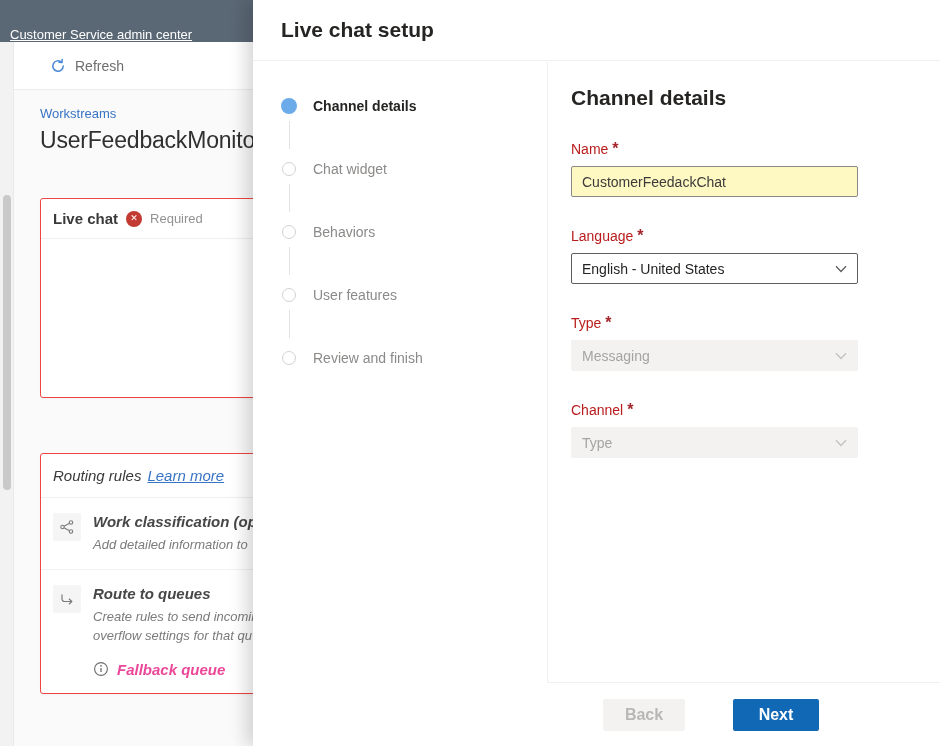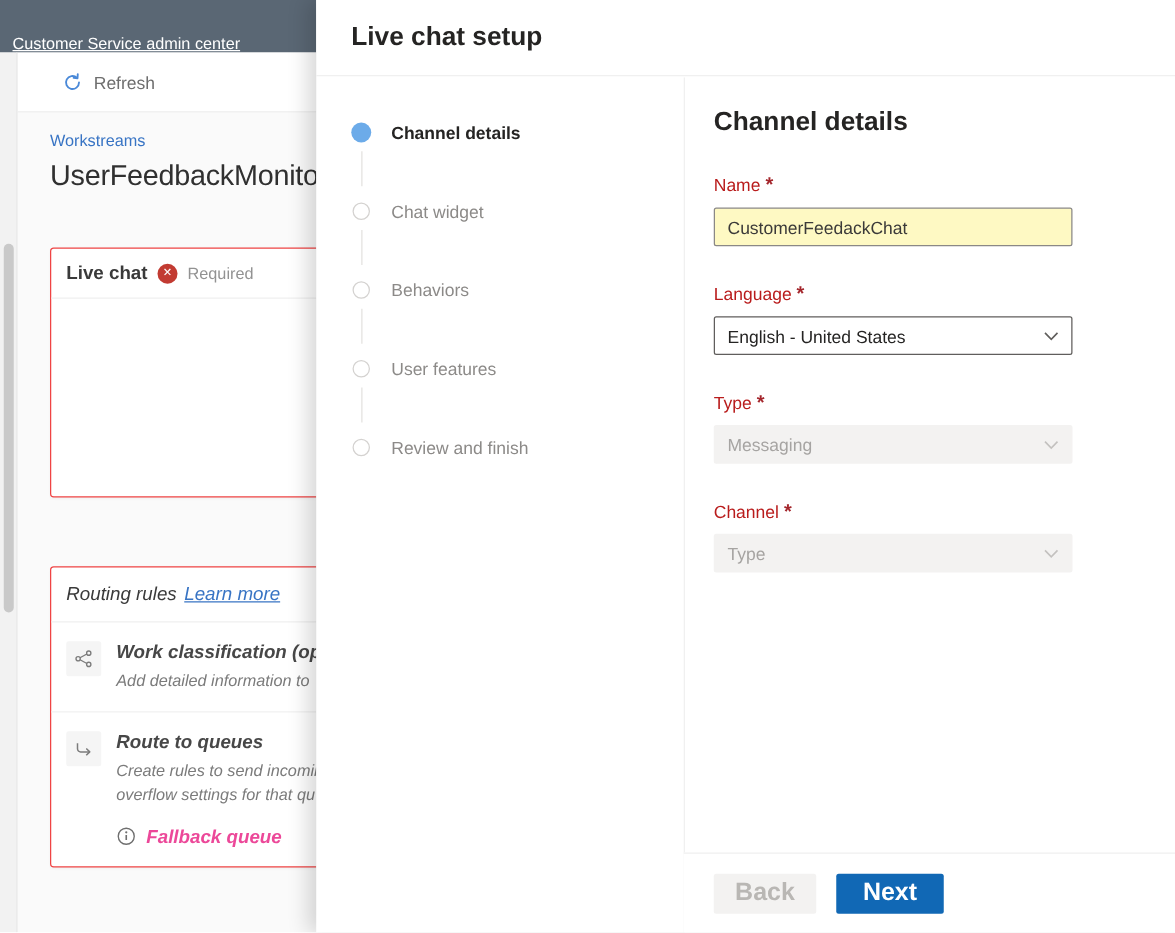--- a/index.html
+++ b/index.html
@@ -71,22 +71,22 @@
     padding:0 10px; font-size:14px; color:#3b3a39; background:#fef9c3; font-family:"Liberation Sans", sans-serif; outline:none; }
   .select { margin-top:8px; width:100%; height:31px; border:1px solid #605e5c; border-radius:2px;
     background:#fff; display:flex; align-items:center; justify-content:space-between;
     padding:0 10px; font-size:14px; color:#252423; cursor:pointer; }
   .select .chevron-down-icon { color:#605e5c; display:flex; }
   .select.disabled { background:#f3f2f1; border-color:#f3f2f1; color:#a6a4a2; cursor:default; }
   .select.disabled .chevron-down-icon { color:#c3c1bf; }
 
   .panel-footer { position:absolute; left:294px; right:0; bottom:0; height:64px; border-top:1px solid #f0f0f0;
     display:flex; align-items:center; gap:16px; padding-left:24px; background:#fff; }
-  .btn { height:32px; border:none; border-radius:2px; font-size:20px; font-weight:600;
-    font-family:"Liberation Sans", sans-serif; cursor:pointer; }
+  .btn { height:32px; border:none; border-radius:2px; font-size:16px; font-weight:600;
+    font-family:"Liberation Sans", sans-serif; cursor:pointer;margin-left:32px; }
   .btn-back { width:82px; background:#f3f2f1; color:#b9b7b4; cursor:default; }
   .btn-next { width:86px; background:#1168b5; color:#ffffff; }
 </style>
 </head>
 <body>
 
 <div class="stage">
 
   <div class="bg-page">
     <div class="top-bar">

